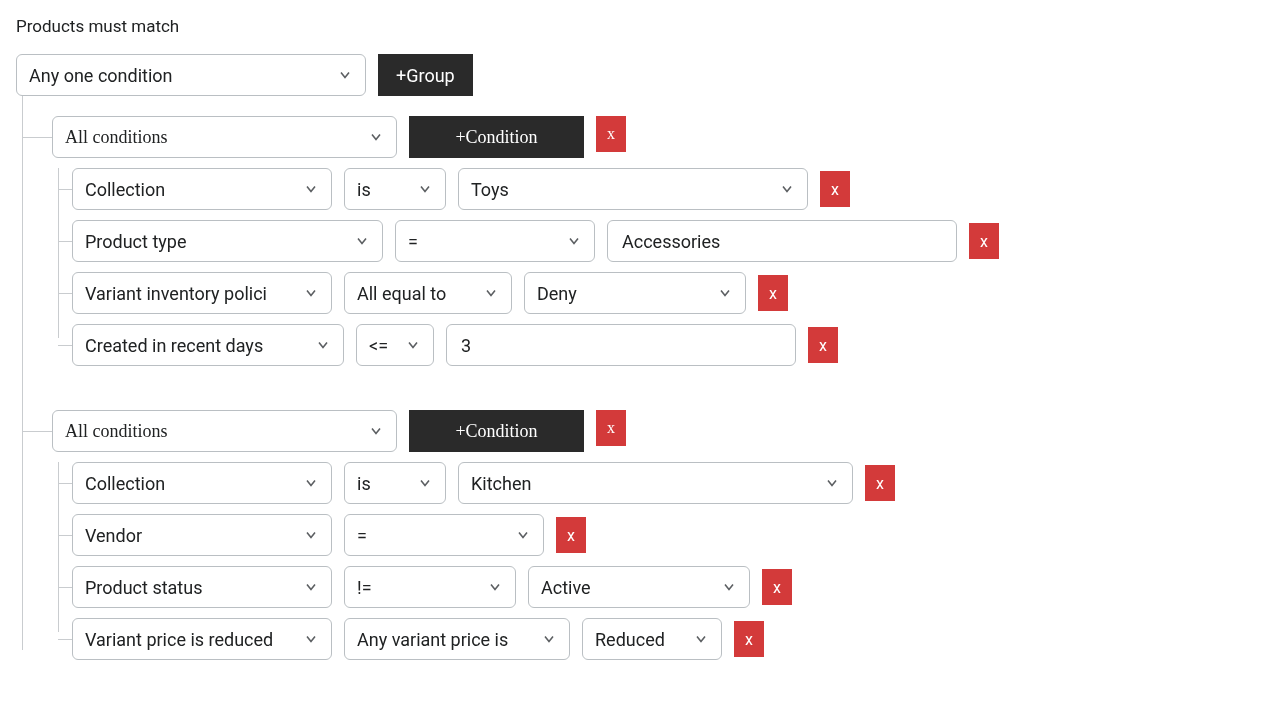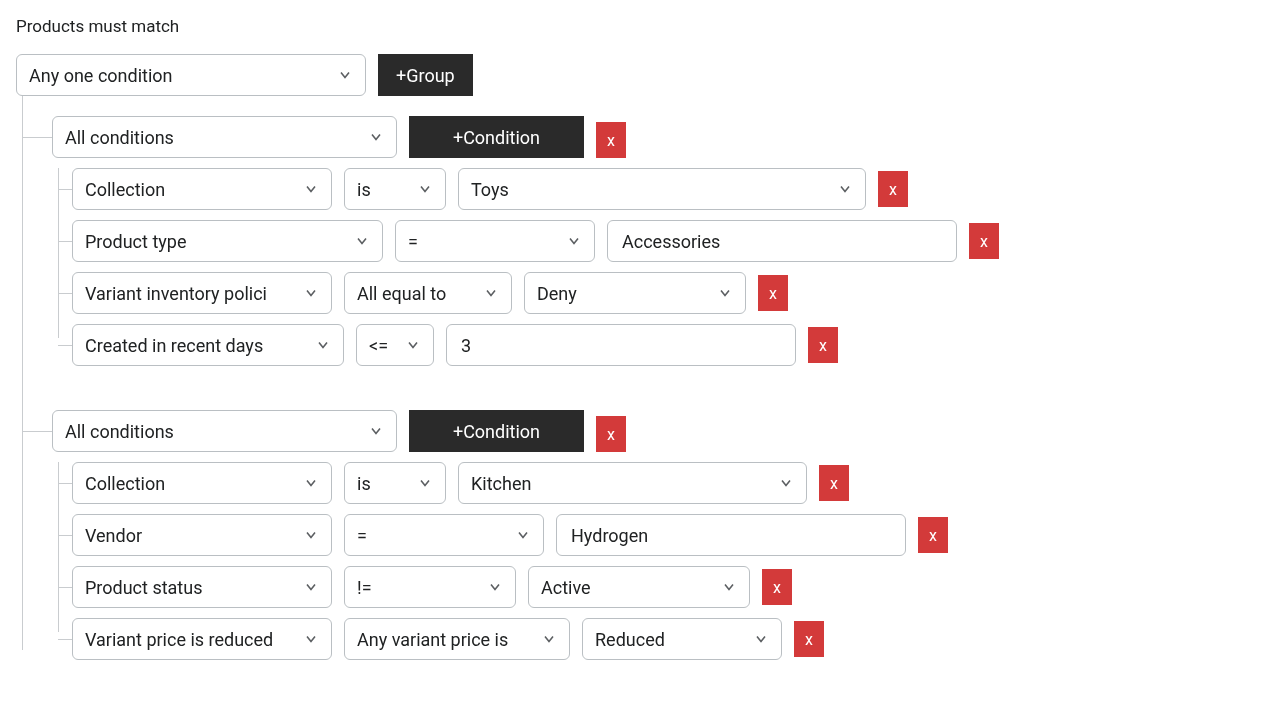--- a/index.html
+++ b/index.html
@@ -84,24 +84,25 @@
   .group-block::before {
     content: "";
     position: absolute;
     left: -30px;
     top: 0;
     bottom: 30px;
     border-left: 1px solid #c9cccf;
   }
   .group-header {
     display: flex;
-    align-items: flex-end;
+    align-items: flex-start;
     gap: 12px;
     margin-bottom: 10px;
     position: relative;
+    font-family: Liberation Serif, serif;
   }
   .group-header::before {
     content: "";
     position: absolute;
     left: -30px;
     top: 50%;
     width: 30px;
     border-top: 1px solid #c9cccf;
   }
   .cond-list {
@@ -186,21 +187,21 @@
             </span>
         </div>
         <div class="select" style="width:102px">
           <span class="select-text">is</span>
           <span class="chev">
               <svg width="16" height="16" viewBox="0 0 20 20">
                 <path d="M5 7l5 6 5-6" fill="none" stroke="#5c5f62" stroke-width="2"></path>
               </svg>
             </span>
         </div>
-        <div class="select" style="width:408px">
+        <div class="select" style="width:350px">
           <span class="select-text">Toys</span>
           <span class="chev">
               <svg width="16" height="16" viewBox="0 0 20 20">
                 <path d="M5 7l5 6 5-6" fill="none" stroke="#5c5f62" stroke-width="2"></path>
               </svg>
             </span>
         </div>
         <button class="btn-del">x</button>
       </div>
 
@@ -301,21 +302,21 @@
             </span>
         </div>
         <div class="select" style="width:102px">
           <span class="select-text">is</span>
           <span class="chev">
               <svg width="16" height="16" viewBox="0 0 20 20">
                 <path d="M5 7l5 6 5-6" fill="none" stroke="#5c5f62" stroke-width="2"></path>
               </svg>
             </span>
         </div>
-        <div class="select" style="width:349px">
+        <div class="select" style="width:395px">
           <span class="select-text">Kitchen</span>
           <span class="chev">
               <svg width="16" height="16" viewBox="0 0 20 20">
                 <path d="M5 7l5 6 5-6" fill="none" stroke="#5c5f62" stroke-width="2"></path>
               </svg>
             </span>
         </div>
         <button class="btn-del">x</button>
       </div>
 
@@ -329,21 +330,20 @@
             </span>
         </div>
         <div class="select" style="width:200px">
           <span class="select-text">=</span>
           <span class="chev">
               <svg width="16" height="16" viewBox="0 0 20 20">
                 <path d="M5 7l5 6 5-6" fill="none" stroke="#5c5f62" stroke-width="2"></path>
               </svg>
             </span>
         </div>
-        <input class="input" style="width: 350px;" value="Hydrogen">
         <button class="btn-del">x</button>
       </div>
 
       <div class="condition-row">
         <div class="select" style="width:260px">
           <span class="select-text">Product status</span>
           <span class="chev">
               <svg width="16" height="16" viewBox="0 0 20 20">
                 <path d="M5 7l5 6 5-6" fill="none" stroke="#5c5f62" stroke-width="2"></path>
               </svg>
@@ -378,21 +378,21 @@
             </span>
         </div>
         <div class="select" style="width:226px">
           <span class="select-text">Any variant price is</span>
           <span class="chev">
               <svg width="16" height="16" viewBox="0 0 20 20">
                 <path d="M5 7l5 6 5-6" fill="none" stroke="#5c5f62" stroke-width="2"></path>
               </svg>
             </span>
         </div>
-        <div class="select" style="width:200px">
+        <div class="select" style="width:140px">
           <span class="select-text">Reduced</span>
           <span class="chev">
               <svg width="16" height="16" viewBox="0 0 20 20">
                 <path d="M5 7l5 6 5-6" fill="none" stroke="#5c5f62" stroke-width="2"></path>
               </svg>
             </span>
         </div>
         <button class="btn-del">x</button>
       </div>
     </div>

